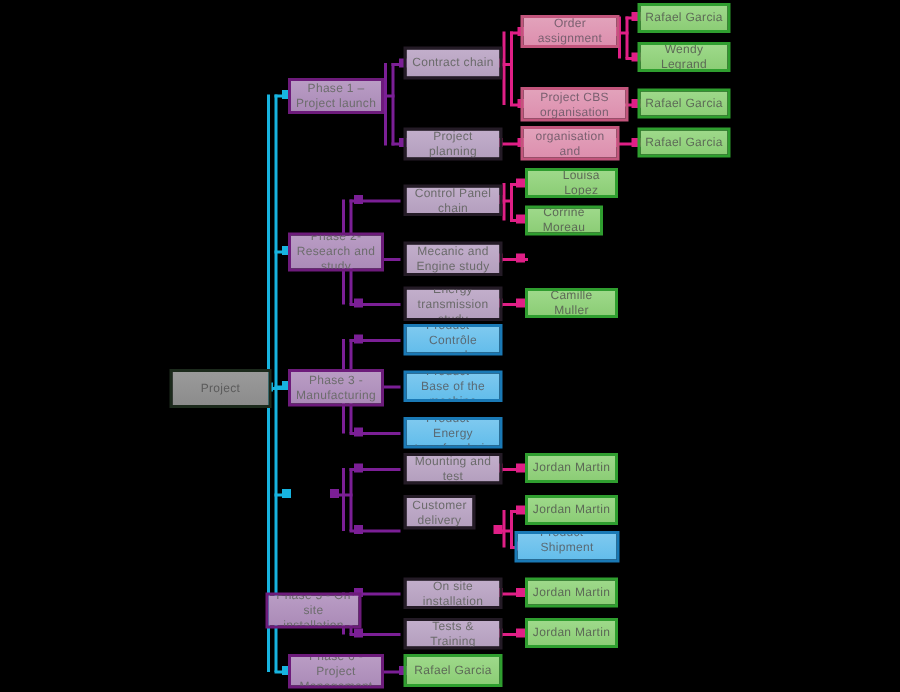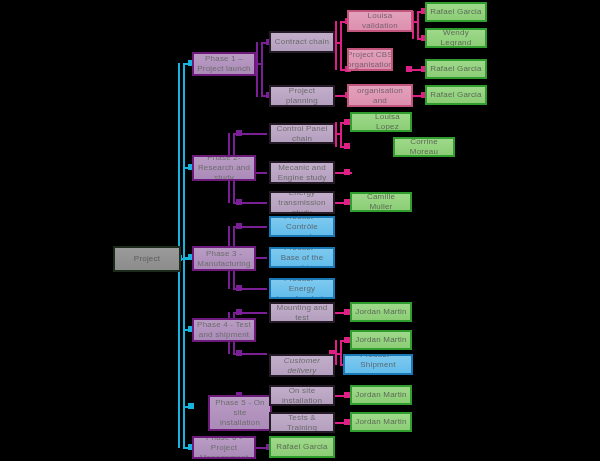--- a/index.html
+++ b/index.html
@@ -235,41 +235,38 @@
 
   <div class="node n-phase" style="left:192px; top:52px; width:64px; height:24px;">
     <span class="lbl">Phase 1 – Project launch</span>
   </div>
   <div class="node n-phase" style="left:192px; top:155px; width:64px; height:26px;">
     <span class="lbl">Phase 2- Research and study</span>
   </div>
   <div class="node n-phase" style="left:192px; top:246px; width:64px; height:25px;">
     <span class="lbl">Phase 3 - Manufacturing</span>
   </div>
-  <div class="node n-phase" style="left:192px; top:318px; width:64px; height:24px;">
-    <span class="lbl">Phase 4 - Test and shipment</span>
-  </div>
-  <div class="node n-phase" style="left:208px; top:395px; width:64px; height:36px;">
+  <div class="node n-phase" style="left:177px; top:395px; width:64px; height:24px;">
     <span class="lbl">Phase 5 - On site installation</span>
   </div>
   <div class="node n-phase" style="left:192px; top:436px; width:64px; height:23px;">
     <span class="lbl">Phase 6 -Project Management</span>
   </div>
 
   <div class="node n-task" style="left:269px; top:31px; width:66px; height:22px;">
     <span class="lbl">Contract chain</span>
   </div>
   <div class="node n-task" style="left:269px; top:85px; width:66px; height:22px;">
     <span class="lbl">Project planning</span>
   </div>
 
   <div class="node n-pink" style="left:347px; top:10px; width:66px; height:22px;">
-    <span class="lbl">Louisa validation</span>
-  </div>
-  <div class="node n-pink" style="left:347px; top:48px; width:46px; height:23px;">
+    <span class="lbl">Order assignment</span>
+  </div>
+  <div class="node n-pink" style="left:347px; top:58px; width:72px; height:23px;">
     <span class="lbl">Project CBS organisation</span>
   </div>
   <div class="node n-pink" style="left:347px; top:84px; width:66px; height:23px;">
     <span class="lbl">WBS organisation and assignment</span>
   </div>
 
   <div class="node n-green" style="left:425px; top:2px; width:62px; height:20px;">
     <span class="lbl">Rafael Garcia</span>
   </div>
   <div class="node n-green" style="left:425px; top:28px; width:62px; height:20px;">
@@ -288,41 +285,41 @@
   <div class="node n-task" style="left:269px; top:161px; width:66px; height:23px;">
     <span class="lbl">Mecanic and Engine study</span>
   </div>
   <div class="node n-task" style="left:269px; top:191px; width:66px; height:23px;">
     <span class="lbl">Energy transmission study</span>
   </div>
 
   <div class="node n-green" style="left:350px; top:112px; width:62px; height:20px;padding-left:16px;">
     <span class="lbl">Louisa Lopez</span>
   </div>
-  <div class="node n-green" style="left:350px; top:137px; width:62px; height:20px;margin-left:43px;">
+  <div class="node n-green" style="left:350px; top:137px; width:52px; height:20px;">
     <span class="lbl">Corrine Moreau</span>
   </div>
   <div class="node n-green" style="left:350px; top:192px; width:62px; height:20px;">
     <span class="lbl">Camille Muller</span>
   </div>
 
   <div class="node n-blue" style="left:269px; top:216px; width:66px; height:21px;">
     <span class="lbl">Product – Contrôle console</span>
   </div>
   <div class="node n-blue" style="left:269px; top:247px; width:66px; height:21px;">
     <span class="lbl">Product – Base of the machine</span>
   </div>
   <div class="node n-blue" style="left:269px; top:278px; width:66px; height:21px;">
     <span class="lbl">Product – Energy transfer chain</span>
   </div>
 
   <div class="node n-task" style="left:269px; top:302px; width:66px; height:21px;">
     <span class="lbl">Mounting and test</span>
   </div>
-  <div class="node n-task" style="left:269px; top:354px; width:66px; height:23px;font-style:italic;">
+  <div class="node n-task" style="left:269px; top:330px; width:48px; height:23px;">
     <span class="lbl">Customer delivery</span>
   </div>
 
   <div class="node n-green" style="left:350px; top:302px; width:62px; height:20px;">
     <span class="lbl">Jordan Martin</span>
   </div>
   <div class="node n-green" style="left:350px; top:330px; width:62px; height:20px;">
     <span class="lbl">Jordan Martin</span>
   </div>
   <div class="node n-blue" style="left:343px; top:354px; width:70px; height:21px;">

